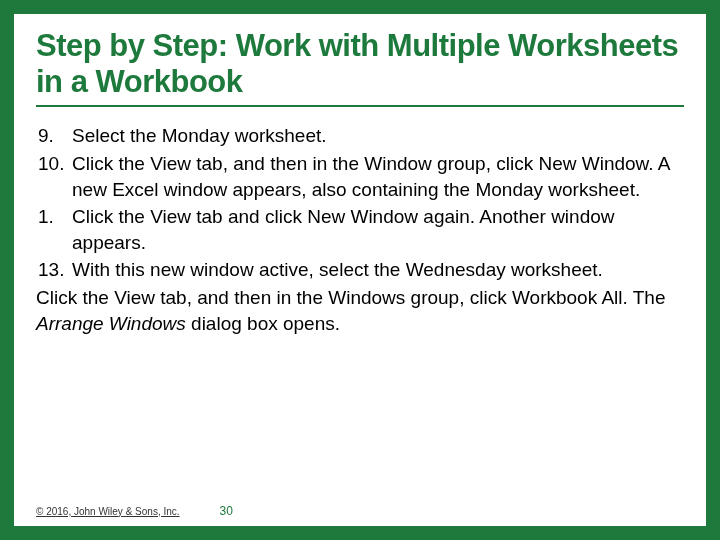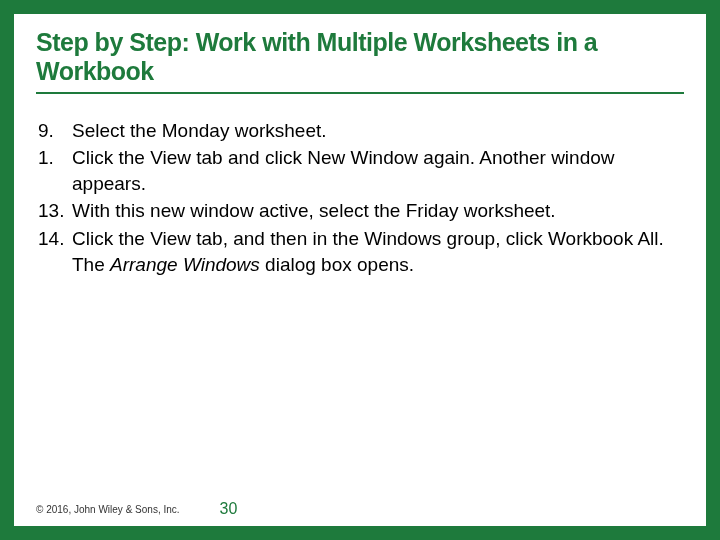--- a/index.html
+++ b/index.html
@@ -13,27 +13,27 @@
     width: 100%;
     height: 100%;
     background: #ffffff;
     padding: 14px 22px 8px 22px;
     position: relative;
     display: flex;
     flex-direction: column;
   }
   .title {
     color: #1e7a3c;
-    font-size: 25px;
+    font-size: 31px;
     font-weight: 700;
     line-height: 1.15;
     letter-spacing: -0.5px;
     padding-bottom: 6px;
     border-bottom: 2.5px solid #1e7a3c;
-    margin-bottom: 24px;
+    margin-bottom: 16px;
   }
   .content {
     flex: 1;
     color: #000;
     font-size: 19px;
     line-height: 1.35;
   }
   ol.steps {
     list-style: none;
     padding-left: 0;
@@ -52,47 +52,50 @@
   }
   .b { font-weight: 400; }
   .i { font-style: italic; }
   .footer {
     display: flex;
     align-items: center;
     font-size: 10px;
     color: #333;
     padding-top: 6px;
   }
-  .footer .copy { margin-right: 40px; }
+  .footer .copy { margin-right: 40px; text-decoration: underline; }
   .footer .course { flex: 1; }
-  .footer .page { color: #1e7a3c; font-size: 16px; text-align: center; }
+  .footer .page { color: #1e7a3c; font-size: 12px; text-align: center; }
 </style>
 </head>
 <body>
 
 <div class="slide">
 
   <div class="title">Step by Step: Work with Multiple Worksheets in a Workbook</div>
 
   <div class="content">
     <ol class="steps">
         <li>
           <span class="num">9.</span>
           <span class="txt">Select the <span class="b">Monday</span> worksheet.</span>
         </li>
         <li>
+          <span class="num">10.</span>
+          <span class="txt">Click the <span class="b">View</span> tab, and then in the Window group, click <span class="b">New Window</span>. A new Excel window appears, also containing the Monday worksheet.</span>
+        </li>
+        <li>
           <span class="num">1.</span>
           <span class="txt">Click the <span class="b">View</span> tab and click <span class="b">New Window</span> again. Another window appears.</span>
         </li>
         <li>
           <span class="num">13.</span>
-          <span class="txt">With this new window active, select the <span class="b">Friday</span> worksheet.</span>
+          <span class="txt">With this new window active, select the <span class="b">Wednesday</span> worksheet.</span>
         </li>
         <li>
-          <span class="num">14.</span>
           <span class="txt">Click the <span class="b">View</span> tab, and then in the Windows group, click <span class="b">Workbook All</span>. The <span class="i">Arrange Windows</span> dialog box opens.</span>
         </li>
       </ol>
   </div>
 
   <div class="footer">
     <span class="copy">© 2016, John Wiley &amp; Sons, Inc.</span>
     <span class="page">30</span>
   </div>
 

